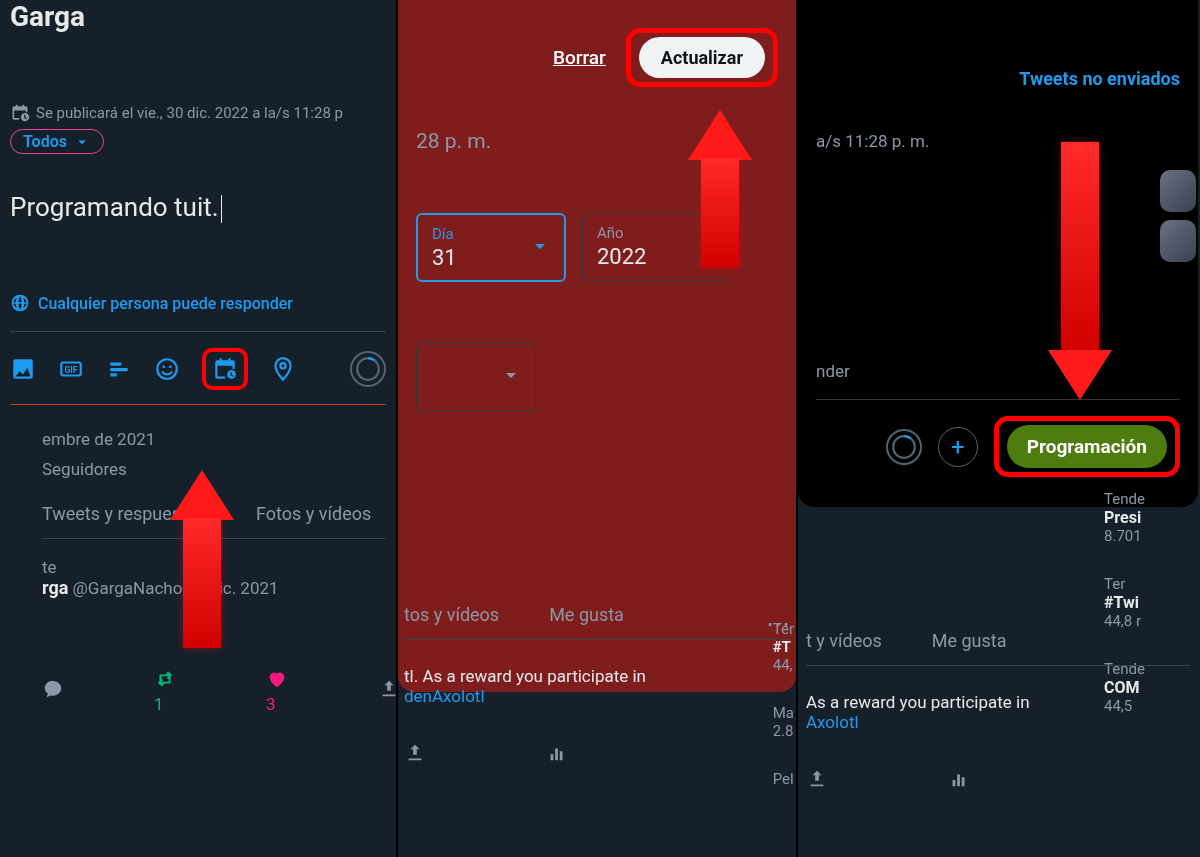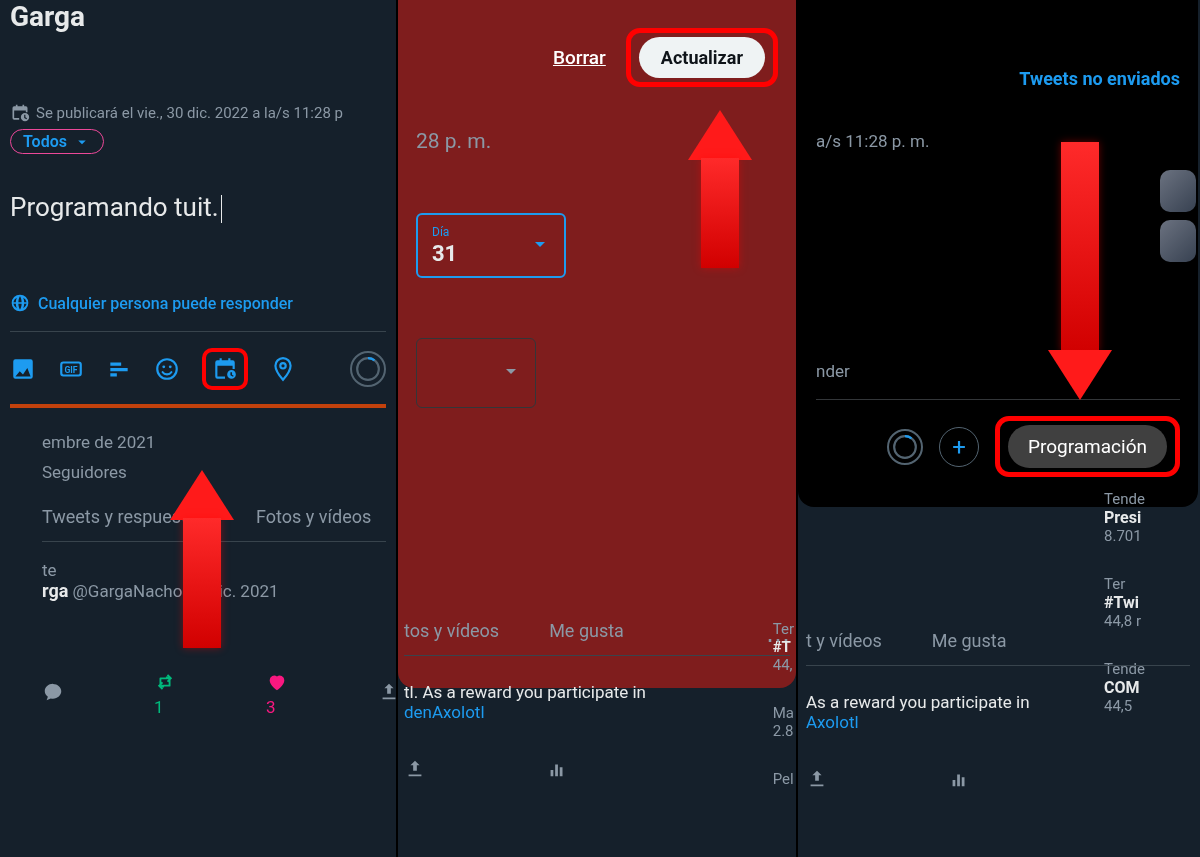--- a/index.html
+++ b/index.html
@@ -58,21 +58,21 @@
     color:#1d9bf0; font-size:16px; font-weight:500;
     display:flex; align-items:center; gap:8px;
     border-bottom:1px solid #38444d;
     padding:0 0 18px 0;
     margin-top:20px;
   }
   .reply-row svg{width:20px;height:20px;fill:#1d9bf0;}
   .toolbar {
     display:flex; align-items:center; gap:22px;
     padding:16px 0 14px 0;
-    border-bottom:4px solid #c2410c;
+    border-bottom:1px solid #c2410c;
   }
   .toolbar .ticon { color:#1d9bf0; display:flex; align-items:center; justify-content:center;}
   .toolbar .ticon svg{ width:26px;height:26px; fill:#1d9bf0;}
   .toolbar .spacer{flex:1;}
   .circlebtn {
     width:36px;height:36px;border:2px solid #536471; border-radius:50%;
     display:flex;align-items:center;justify-content:center;color:#536471;
   }
   .highlight-red {
     border:4px solid #f00; border-radius:10px; padding:4px 6px;
@@ -101,50 +101,50 @@
   .mod2-top {
     display:flex; justify-content:flex-end; align-items:center; gap:20px;
   }
   .borrar { color:#fff; font-size:19px; text-decoration:underline; font-weight:500;}
   .actualizar-wrap{ border:5px solid #f00; border-radius:14px; padding:4px 8px;}
   .actualizar { background:#eff3f4; color:#0f1419; border-radius:22px; padding:10px 22px; font-size:18px; font-weight:700;}
   .mod2-row-time { color:#8b98a5; font-size:21px; margin-top:42px;}
   .selects { display:flex; gap:16px; margin-top:60px;}
   .selbox { border:1px solid #333639; border-radius:6px; padding:10px 14px 10px 14px; position:relative; min-width:150px;}
   .selbox.focus{border:2px solid #1d9bf0;}
-  .selbox .lb{font-size:12px; color:#1d9bf0;}
+  .selbox .lb{font-size:15px; color:#1d9bf0;}
   .selbox .lb.gray{color:#8b98a5;}
-  .selbox .vl{font-size:22px; color:#e7e9ea; font-weight:700; margin-top:2px;}
+  .selbox .vl{font-size:22px; color:#e7e9ea; font-weight:400; margin-top:2px;}
   .selbox .chev{position:absolute; right:12px; top:50%; transform:translateY(-50%);}
   .selbox .chev svg{width:24px;height:24px;fill:#8b98a5;}
   .selbox.focus .chev svg{fill:#1d9bf0;}
   .selbox.empty{min-width:120px;height:70px;}
   .modal2-under {
     position:absolute; bottom:0; left:0; right:0; top:600px;
     color:#8b98a5; font-size:17px; padding:0 6px;
   }
-  .modal2-under .tabs{margin-top:20px;}
+  .modal2-under .tabs{margin-top:4px;}
   .modal2-under .body{color:#e7e9ea; font-size:17px; margin-top:26px;}
   .modal2-under .link{color:#1d9bf0;}
   .modal2-under .engage{margin-top:36px; gap:120px;}
 
   
   .modal3 {
     position:absolute; top:0; left:0; right:0;
     background:#000;
     padding:40px 18px 20px 18px;
     border-radius:0 0 16px 16px;
   }
   .top3{display:flex; justify-content:flex-end;margin-top:28px;}
   .unsent { color:#1d9bf0; font-weight:700; font-size:18px;}
   .time3 { color:#8b98a5; font-size:17px; margin-top:42px;}
   .row-ndr {color:#8b98a5; font-size:17px; margin-top:210px; border-bottom:1px solid #333639; padding-bottom:18px;}
   .toolbar3{display:flex; align-items:center; justify-content:flex-end; gap:16px; padding:16px 0 10px 0;}
   .prog-wrap { border:5px solid #f00; border-radius:14px; padding:4px 8px;}
-  .progbtn { background:#404040; color:#fff; border-radius:26px; padding:10px 20px; font-size:19px; font-weight:400;}
+  .progbtn { background:#4d7c0f; color:#fff; border-radius:26px; padding:10px 20px; font-size:19px; font-weight:700;}
   .plusbtn{width:40px;height:40px;border:1px solid #536471;border-radius:50%;display:flex;align-items:center;justify-content:center;color:#1d9bf0;font-size:24px;}
   .search-circle{width:48px;height:48px;border-radius:50%;background:#273340;display:flex;align-items:center;justify-content:center;position:absolute;top:18px;right:10px;}
   .search-circle svg{width:22px;height:22px;fill:#8b98a5;}
   .trends { position:absolute; top:490px; right:4px; left:auto; width:90px; color:#8b98a5; font-size:15px;}
   .trends .tr{margin-bottom:30px;}
   .trends .tr .b{ color:#e7e9ea; font-weight:700; font-size:16px;}
   .avatars { position:absolute; top:170px; right:2px; display:flex;flex-direction:column;gap:8px;}
   .avatars .av{width:36px;height:42px;border-radius:10px;background:linear-gradient(135deg,#6b7280,#374151);}
   .under3 { position:absolute; top:620px; left:0; right:0; color:#8b98a5; font-size:17px; padding:0 8px;}
   .under3 .tabs{margin-top:10px;}
@@ -301,20 +301,27 @@
       <div class="mod2-row-time cut">28 p. m.</div>
 
       <div class="selects">
         <div class="selbox focus">
           <div class="lb">Día</div>
           <div class="vl">31</div>
           <span class="chev"><svg viewBox="0 0 24 24">
                 <path d="M7 10l5 5 5-5z"></path>
               </svg></span>
         </div>
+        <div class="selbox">
+          <div class="lb gray">Año</div>
+          <div class="vl">2022</div>
+          <span class="chev"><svg viewBox="0 0 24 24">
+                <path d="M7 10l5 5 5-5z"></path>
+              </svg></span>
+        </div>
       </div>
 
       <div class="selects" style="margin-top:60px;">
         <div class="selbox empty">
           <span class="chev"><svg viewBox="0 0 24 24">
                 <path d="M7 10l5 5 5-5z"></path>
               </svg></span>
         </div>
       </div>
     </div>

